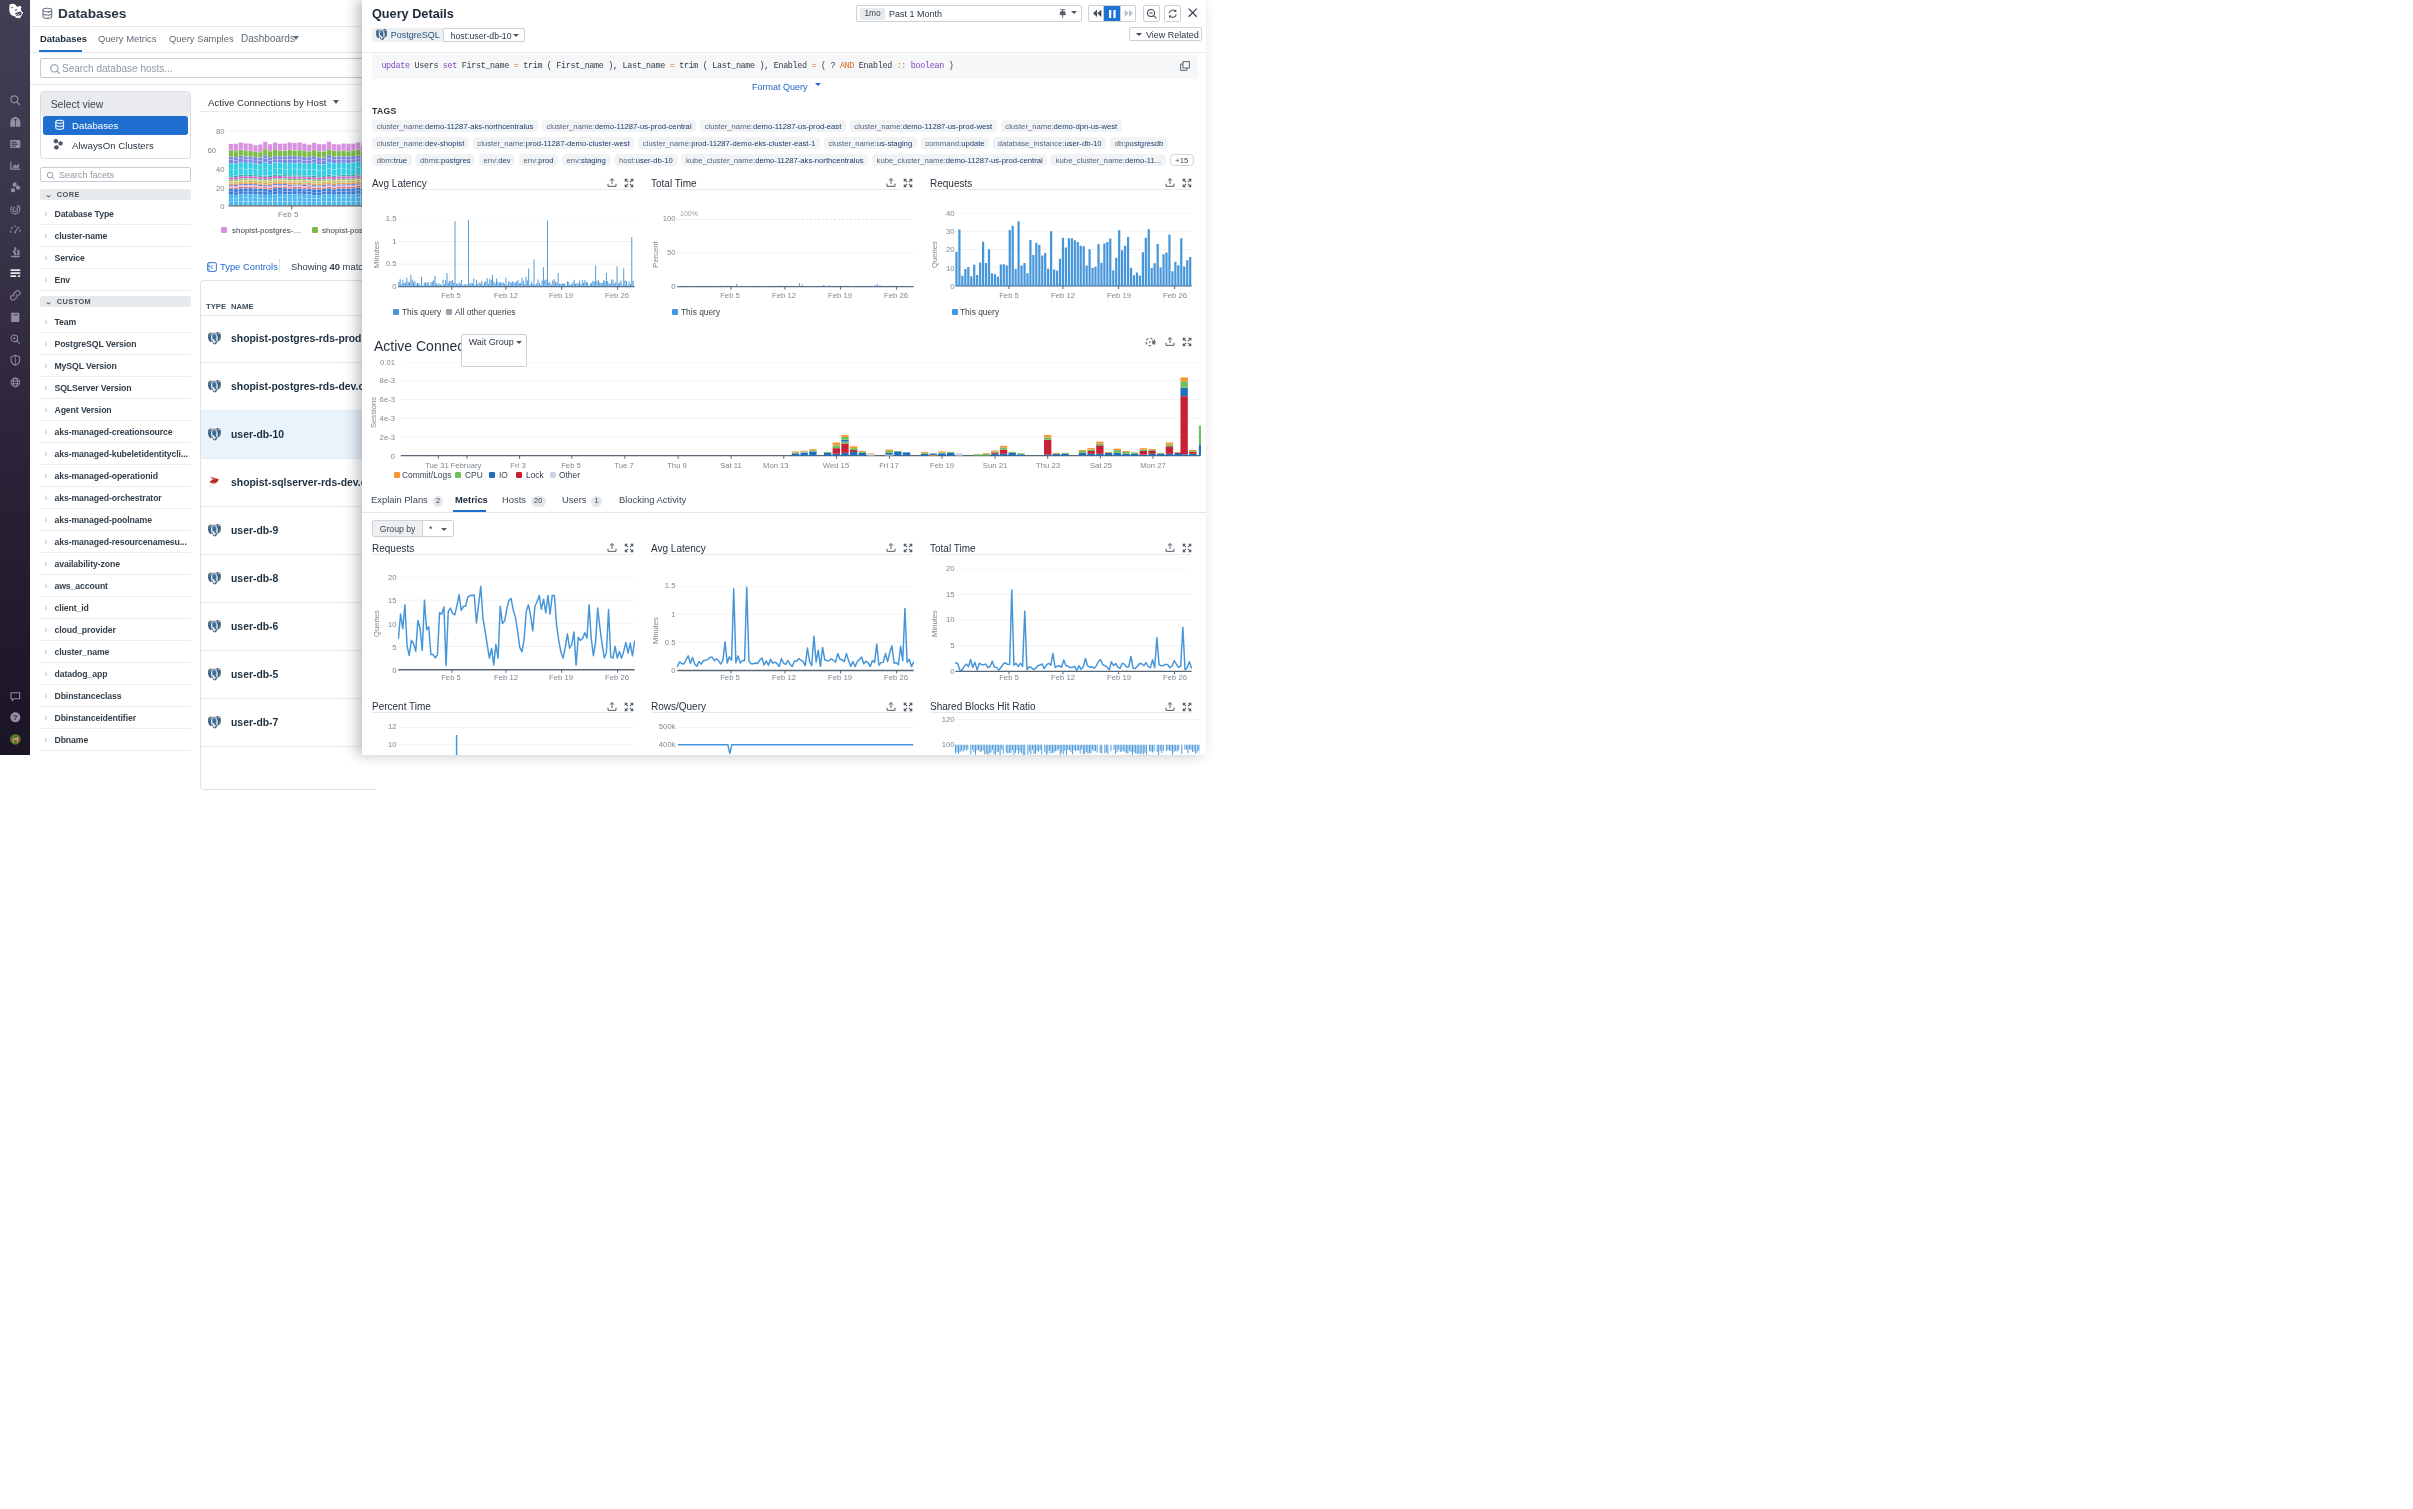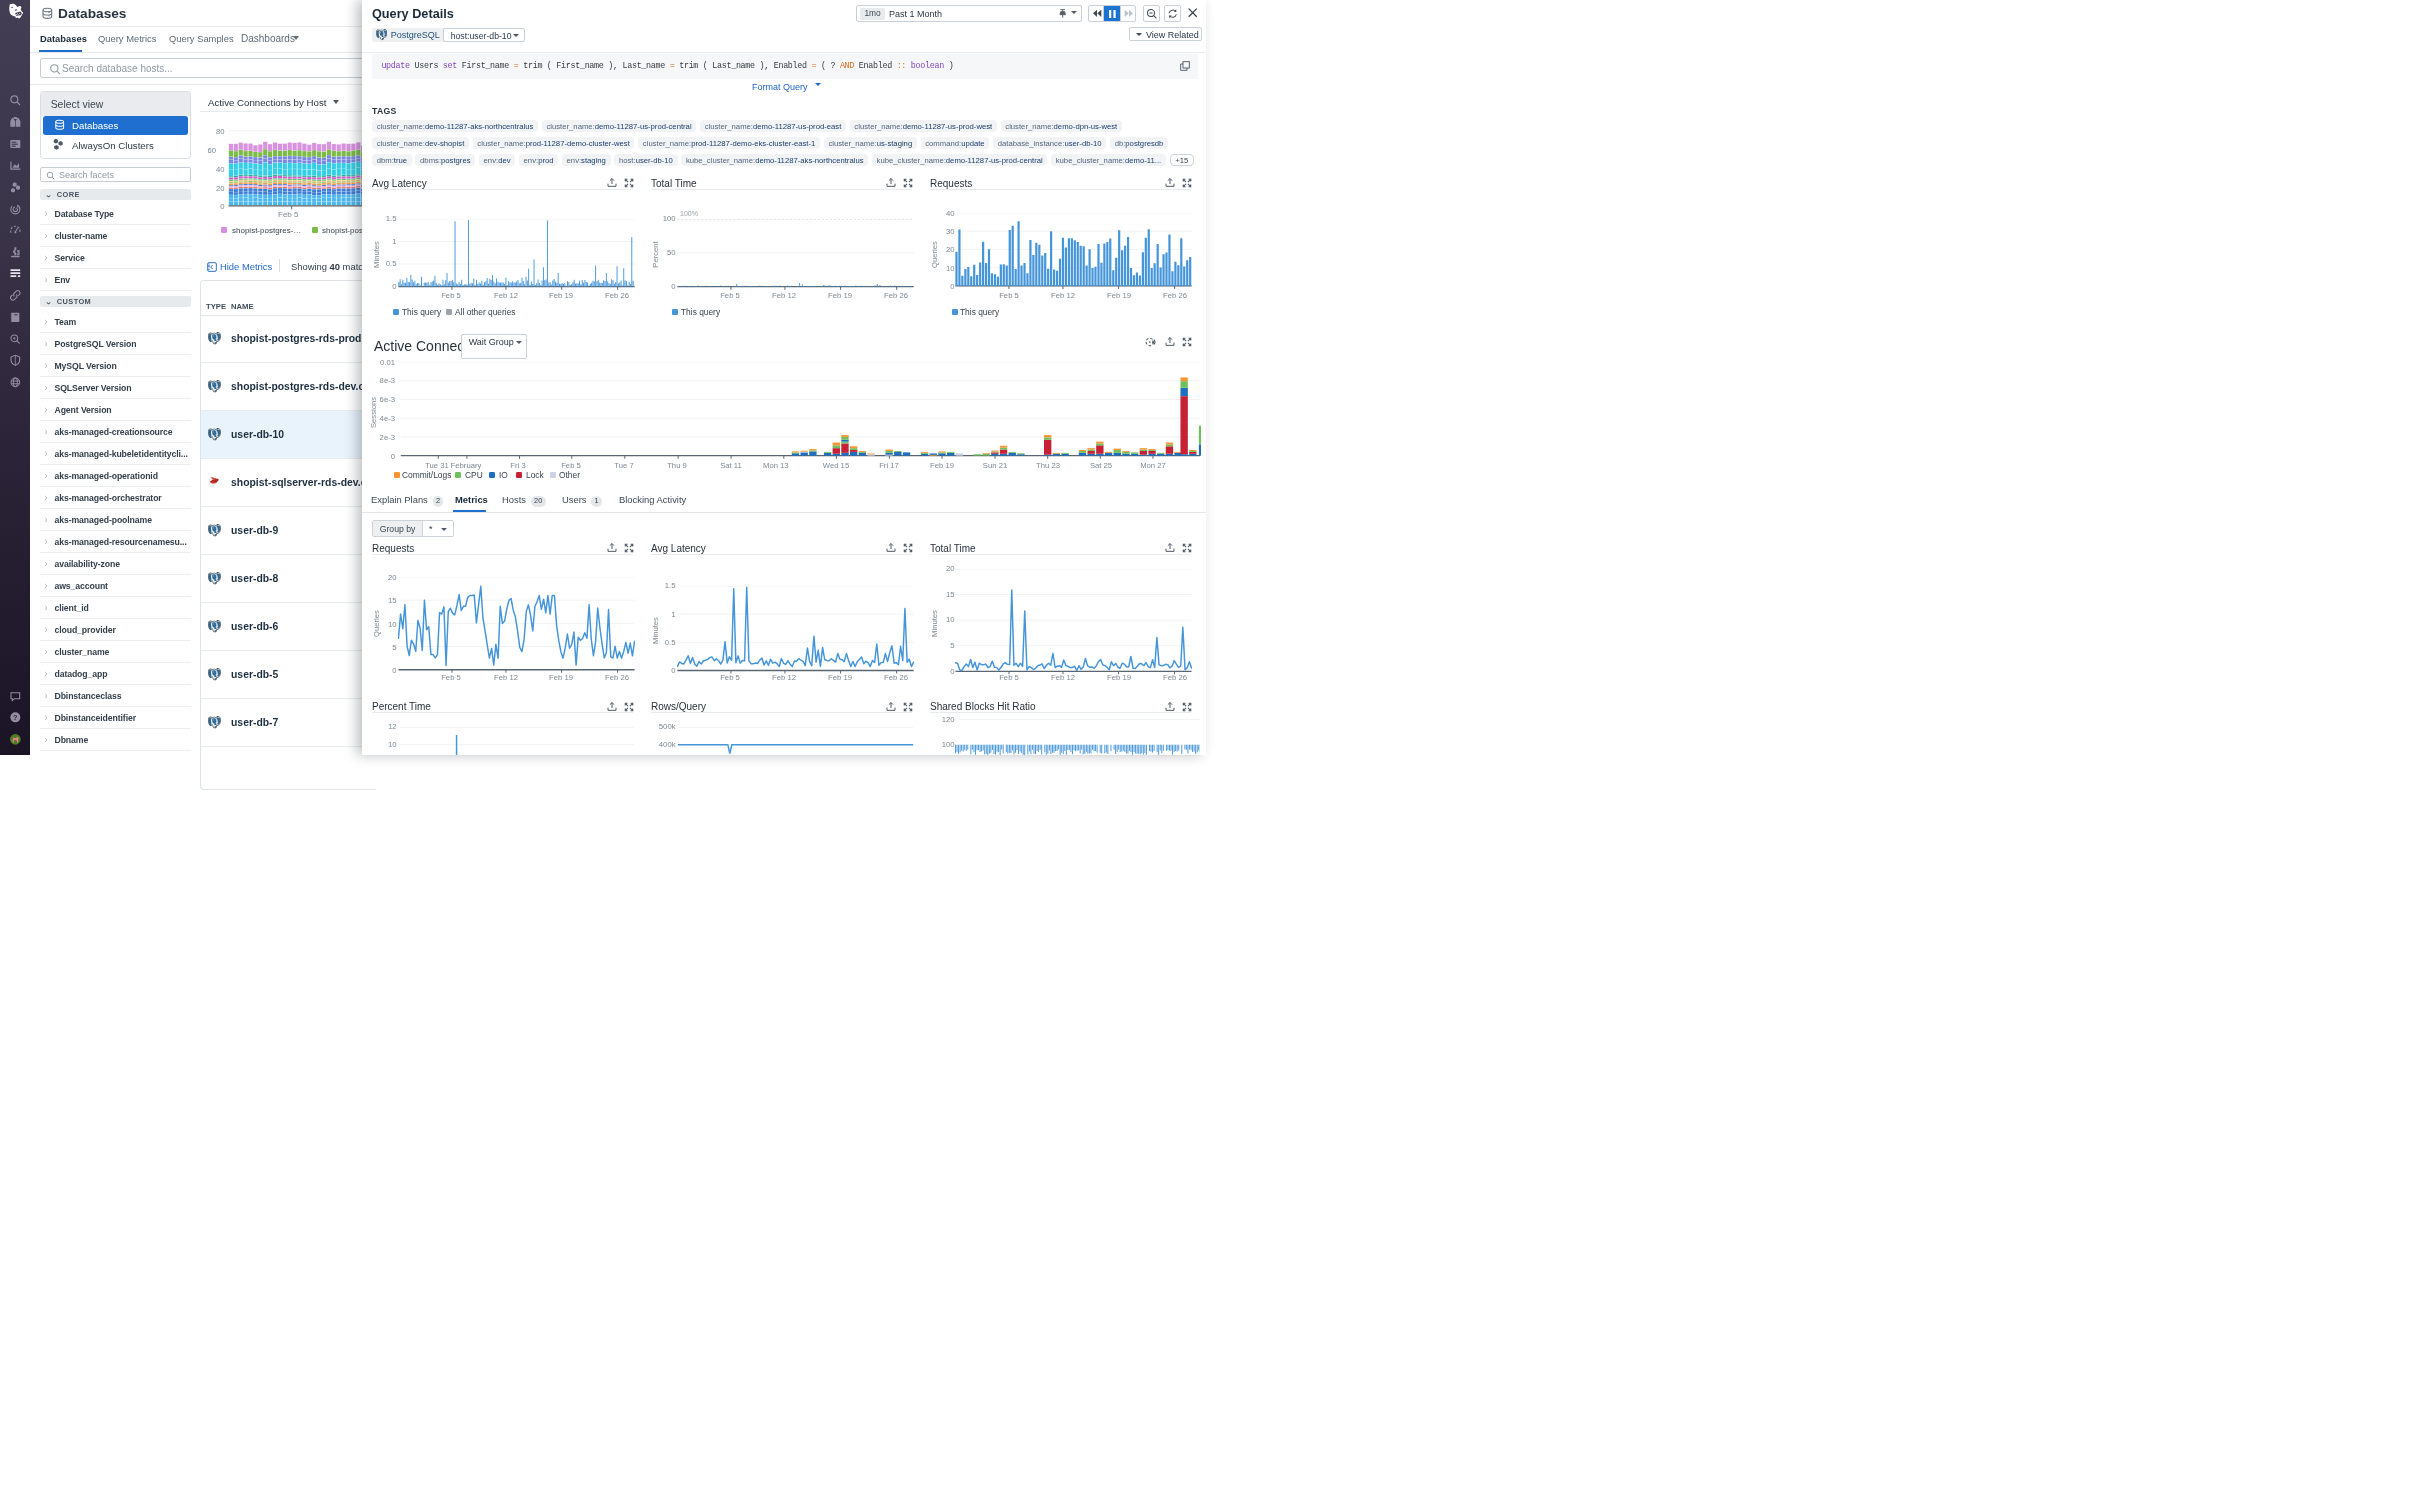--- a/index.html
+++ b/index.html
@@ -876,21 +876,21 @@
 <div class="axlab" style="left:278px;top:210px;font-size:8px">Feb 5</div>
 <div class="sw" style="left:221px;top:227px;background:#d88fdf"></div>
 <div class="abs legtxt ell" style="left:232px;top:226px;width:71px;font-size:8px;text-overflow:ellipsis">shopist-postgres-rds</div>
 <div class="sw" style="left:312px;top:227px;background:#7cbb45"></div>
 <div class="abs legtxt ell" style="left:322px;top:226px;width:40px;font-size:8px">shopist-postg</div>
 <div class="abs" style="left:207px;top:262px"><svg width="10" height="10" viewBox="0 0 15 15" style="">
       <rect x="1" y="1" width="13" height="13" rx="2" fill="none" stroke="#2068cc" stroke-width="1.4"></rect>
       <path d="M8.5 4.5 5.5 7.5l3 3" fill="none" stroke="#2068cc" stroke-width="1.4"></path>
       <path d="M3 2.5v10" stroke="#2068cc" stroke-width="3" stroke-dasharray="1 1" opacity=".8" <="" svg=""></path>
     </svg></div>
-<div class="abs" style="left:220px;top:261px;font-size:9.4px;color:#2068cc">Hide Metrics</div>
+<div class="abs" style="left:220px;top:261px;font-size:9.4px;color:#2068cc">Type Controls</div>
 <div class="abs" style="left:279px;top:259px;width:0.7px;height:13.4px;background:#d8dde2"></div>
 <div class="abs" style="left:291px;top:261px;font-size:9.4px;color:#333e49">Showing <span class="b">40</span> matching hosts</div>
 <div class="abs" style="left:200px;top:280px;width:176px;height:510px;border:0.7px solid #dfe3e7;border-radius:4px 0 0 4px;border-right:none"></div>
 <div class="abs" style="left:206px;top:302px;font-size:7.7px;font-weight:bold;color:#3f4c59">TYPE</div>
 <div class="abs" style="left:231px;top:302px;font-size:7.7px;font-weight:bold;color:#3f4c59">NAME</div>
 <div class="abs" style="left:201px;top:315px;width:174px;border-top:0.7px solid #e2e6ea"></div>
 <div class="abs" style="left:201px;top:315px;width:161px;height:48px;border-bottom:0.7px solid #e8ecef;overflow:hidden">
 <div class="abs" style="left:6.7px;top:17.4px"><svg width="13.4" height="14" viewBox="0 0 20 21" style="">
         <g transform="scale(0.9)">
           <g>
@@ -1358,21 +1358,21 @@
       <line x1="243.9" y1="109" x2="243.9" y2="113.5" stroke="#5a6671" stroke-width="1.5"></line>
       <line x1="327.6" y1="109" x2="327.6" y2="113.5" stroke="#5a6671" stroke-width="1.5"></line>
     </svg></div>
 <div class="axlab" style="left:992px;top:291px;width:34px;text-align:center">Feb 5</div>
 <div class="axlab" style="left:1046px;top:291px;width:34px;text-align:center">Feb 12</div>
 <div class="axlab" style="left:1102px;top:291px;width:34px;text-align:center">Feb 19</div>
 <div class="axlab" style="left:1158px;top:291px;width:34px;text-align:center">Feb 26</div>
 <div class="sw" style="left:952px;top:309px;background:#4595da"></div>
 <div class="abs legtxt" style="left:960px;top:307px">This query</div>
 <div class="abs" style="left:374px;top:338px;font-size:14px;color:#28323c">Active Connections by</div>
-<div class="abs" style="left:461px;top:334px;width:66px;height:25px;border:0.7px solid #c9d0d7;border-radius:2px;background:#fff">
+<div class="abs" style="left:461px;top:334px;width:66px;height:33px;border:0.7px solid #c9d0d7;border-radius:2px;background:#fff">
 <div class="abs" style="left:6.7px;top:2.3px;font-size:9px;color:#2a3844">Wait Group</div>
 <div class="abs" style="left:54px;top:6px;width:0;height:0;border:3px solid transparent;border-top:3.7px solid #4c5864"></div>
   </div>
 <div style="position:absolute;left:1145px;top:336px;width:12px;height:12px"><svg width="12" height="12" viewBox="0 0 18 18" style="">
       <g fill="none" stroke="#505b66" stroke-width="1.6">
         <circle cx="7.2" cy="9" r="5.6" stroke-dasharray="3.8 2.8"></circle>
         <circle cx="7.2" cy="9" r="1.3" fill="#505b66" stroke="none"></circle>
         <path d="M11.2 6.9a3.6 3.6 0 0 1 0 4.2M13.6 5.2a6.5 6.5 0 0 1 0 7.6"></path>
       </g>
     </svg></div>

